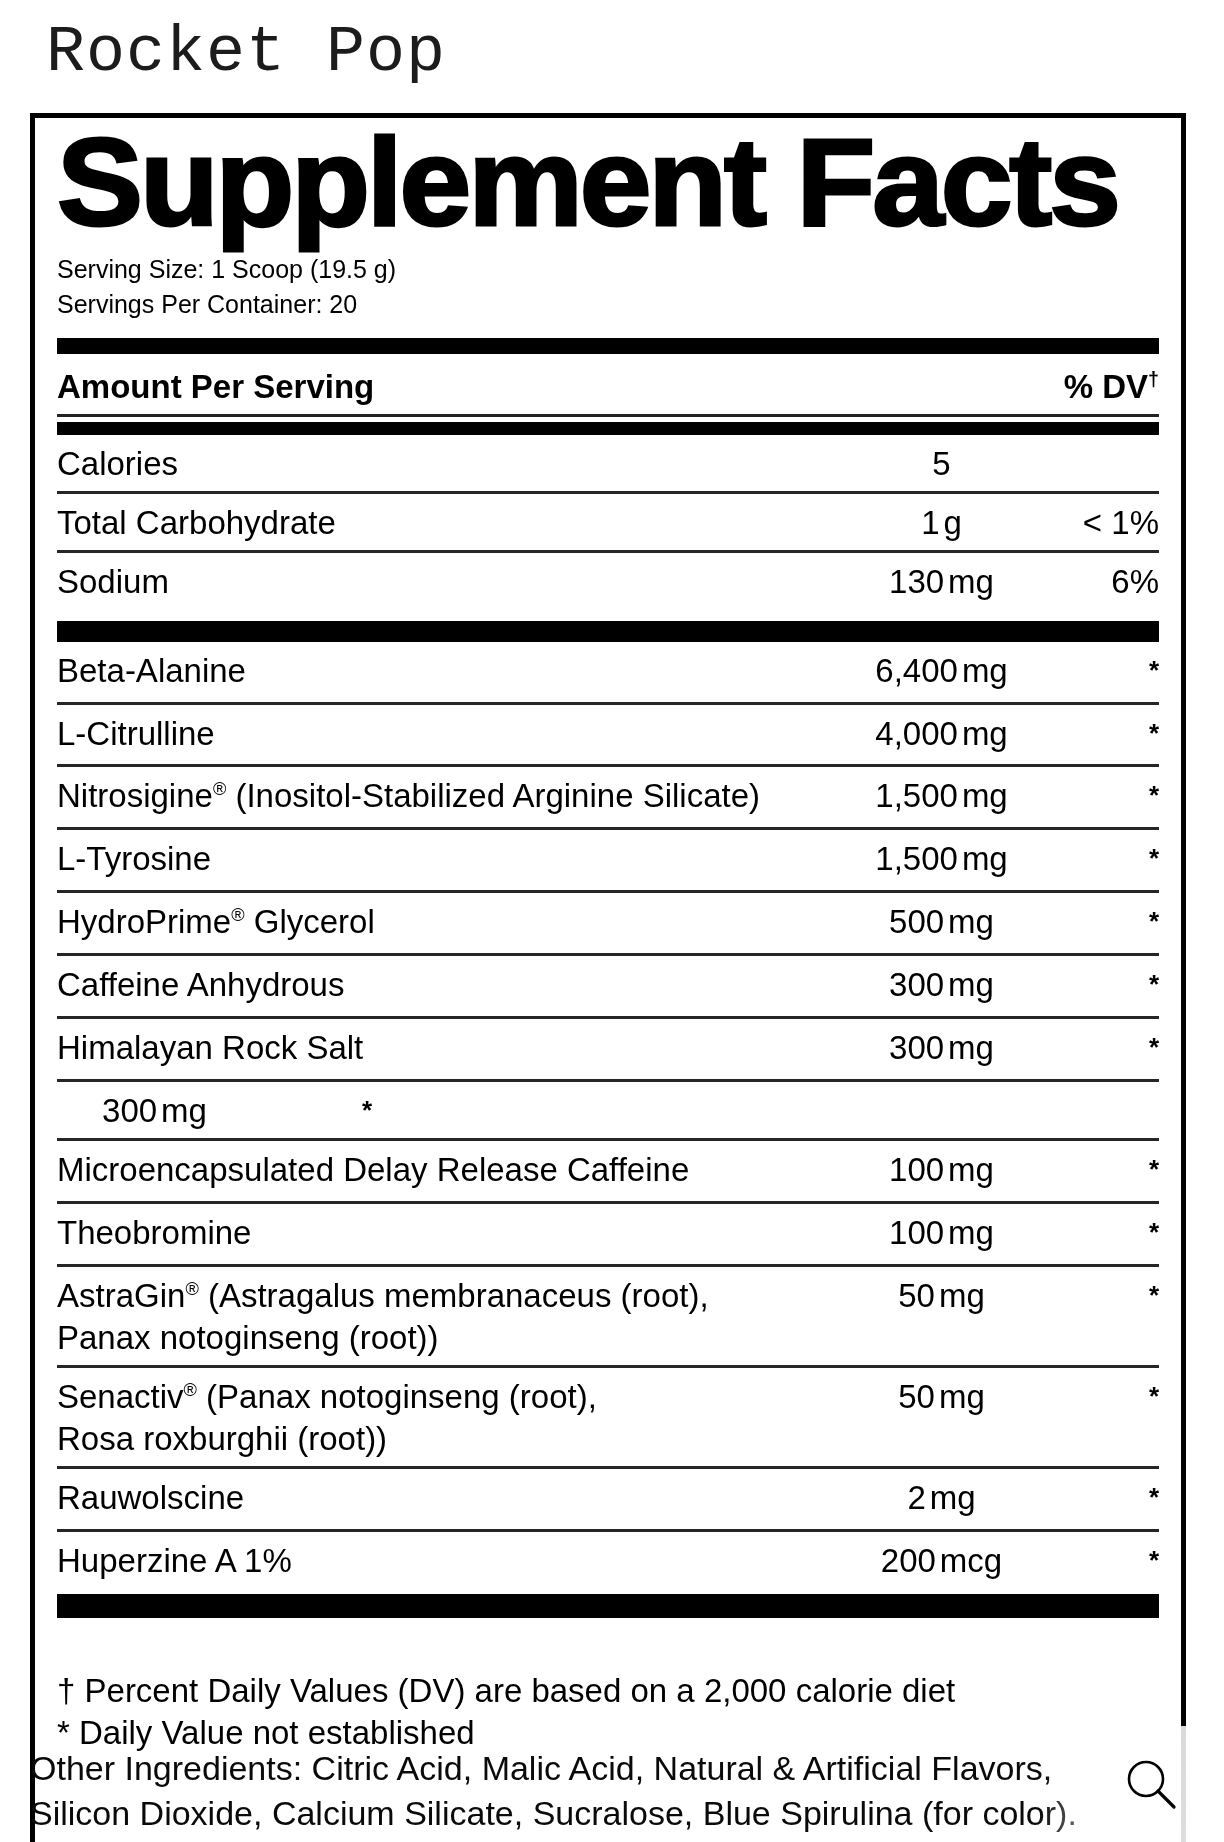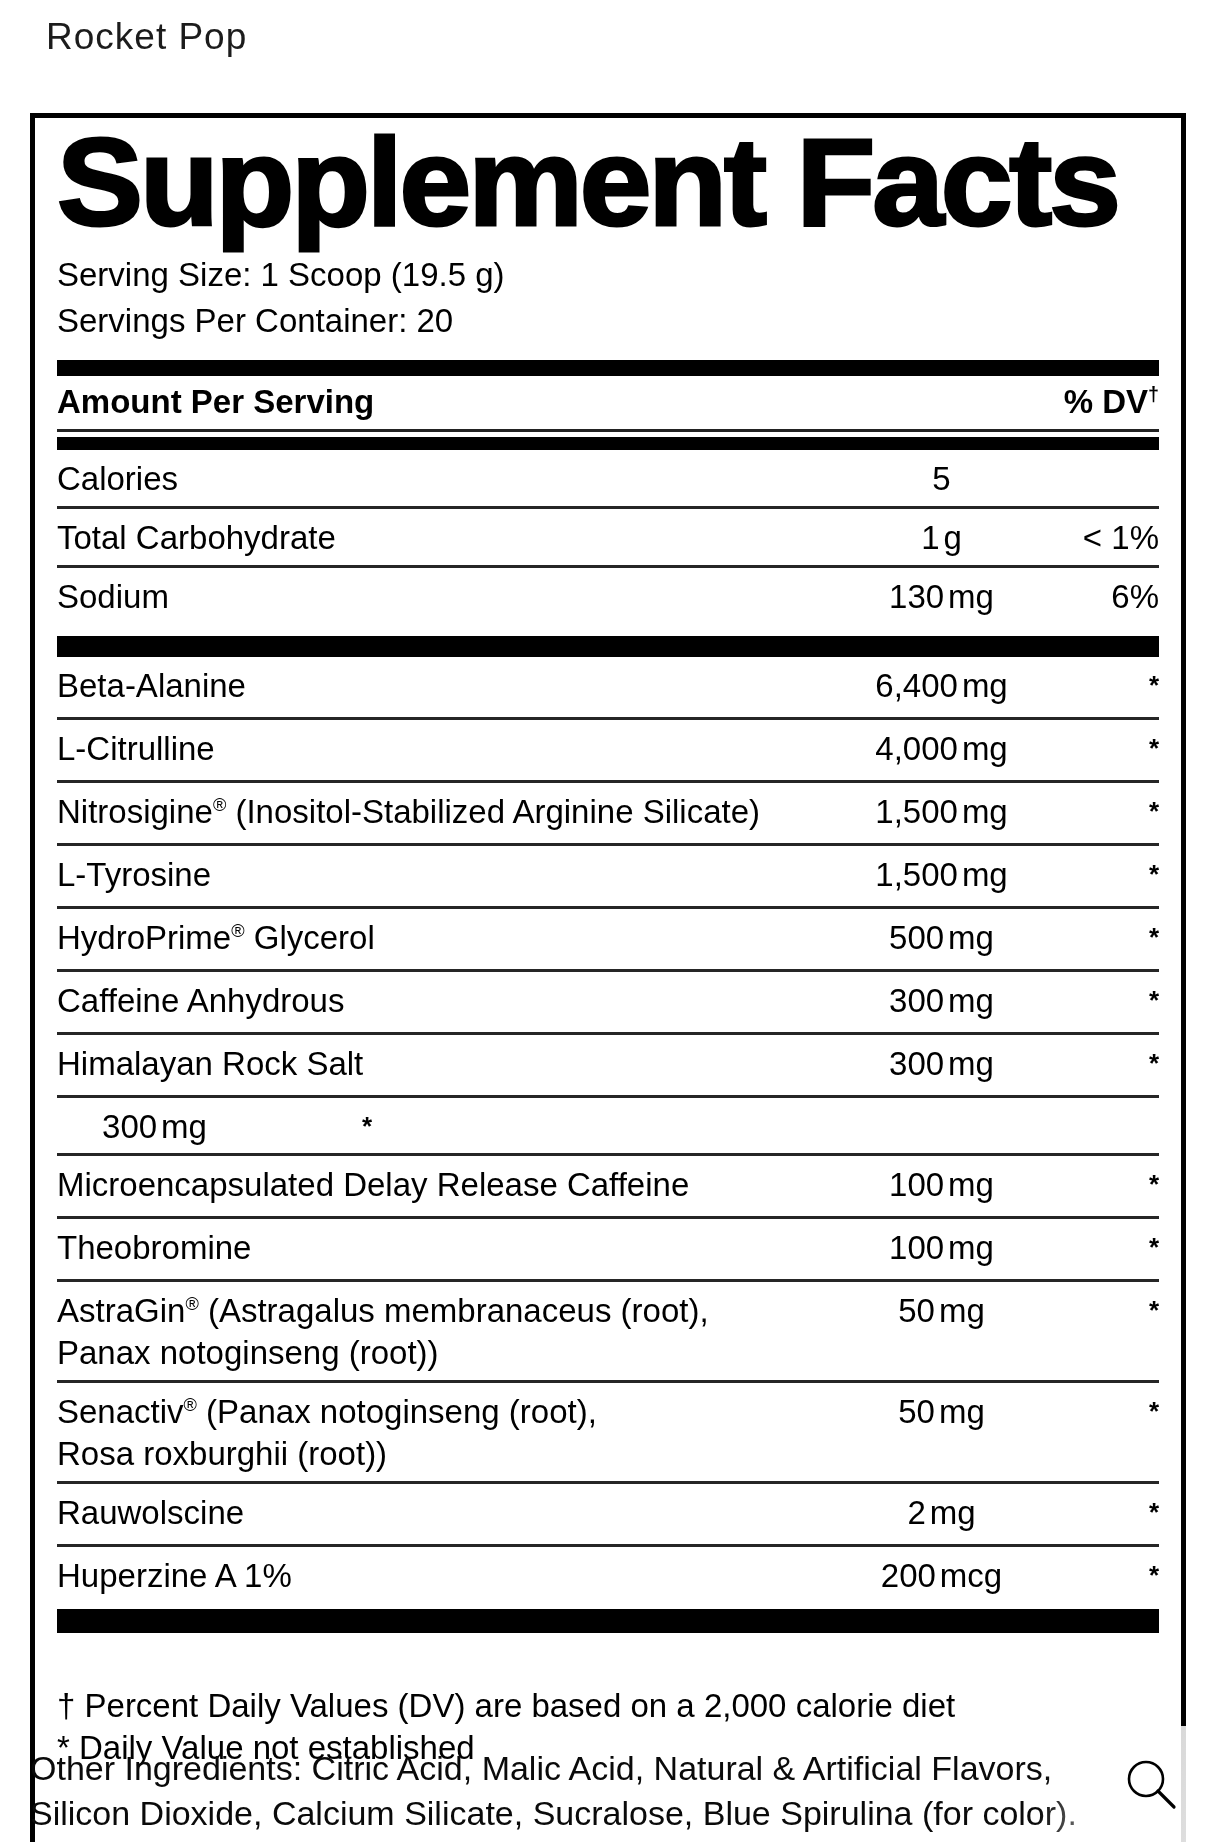--- a/index.html
+++ b/index.html
@@ -4,42 +4,42 @@
 <style>
   html,body{margin:0;padding:0;}
   body{
     width:1224px;height:1842px;position:relative;overflow:hidden;
     background:#ffffff;color:#000;
     font-family:"Liberation Sans", sans-serif;
     -webkit-font-smoothing:antialiased;
   }
   .flavor{
     position:absolute;left:46px;top:16px;
-    font-size:37px;font-weight:400;color:#1c1c1c;letter-spacing:1px;
+    font-size:65px;font-weight:400;color:#1c1c1c;letter-spacing:1px;font-family:Liberation Mono, monospace;
   }
   .panel{
     position:absolute;left:30px;top:113px;width:1156px;height:1811px;
     border:5px solid #000;box-sizing:border-box;background:#fff;overflow:hidden;
   }
   .panel-inner{padding:0 22px;}
   .sf-title{
     font-size:124px;font-weight:700;letter-spacing:-3px;line-height:.95;
     margin-top:6px;white-space:nowrap;
     -webkit-text-stroke:3px #000;
     transform:scaleX(1.04);transform-origin:left center;
   }
-  .serving-block{margin-top:10px;font-size:33px;line-height:1.4;}
+  .serving-block{margin-top:10px;font-size:25px;line-height:1.4;}
   .bar{background:#000;}
   .bar-1{height:16px;margin-top:16px;}
   .bar-2{height:13px;margin-top:5px;}
   .bar-3{height:21px;margin-top:12px;}
   .bar-4{height:24px;margin-top:2px;}
   .hdr-row{
     display:flex;justify-content:space-between;align-items:flex-end;
-    font-size:33px;font-weight:700;padding:7px 0 8px;
+    font-size:33px;font-weight:700;padding:14px 0 8px;
     border-bottom:3px solid #222;
   }
   .hdr-row sup{font-size:60%;}
   .row{
     display:flex;align-items:flex-start;
     font-size:33px;line-height:1.15;padding:10px 0 8px;
   }
   .row.sep{border-top:3px solid #262626;}
   .cell-name{flex:1;padding-right:8px;}
   .cell-name .reg{font-size:55%;line-height:0;vertical-align:super;}

